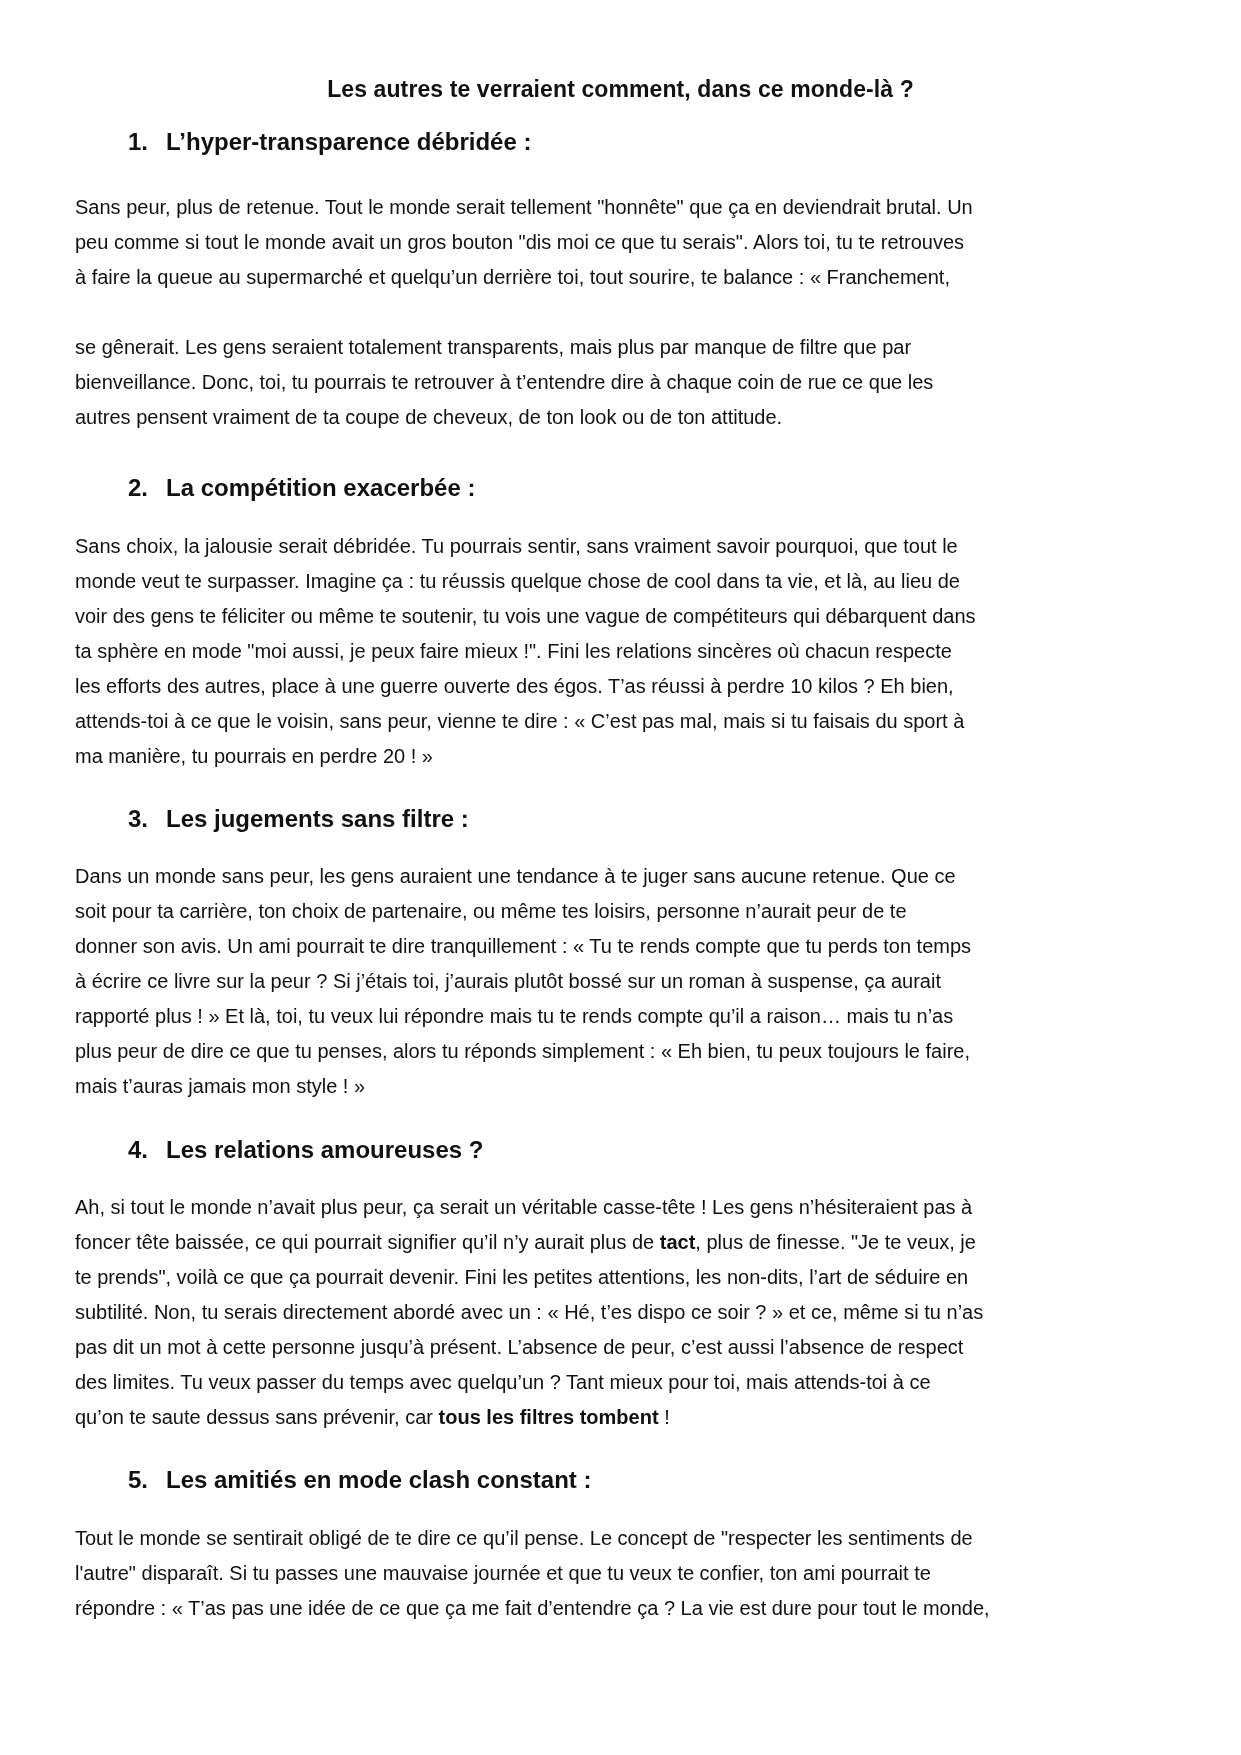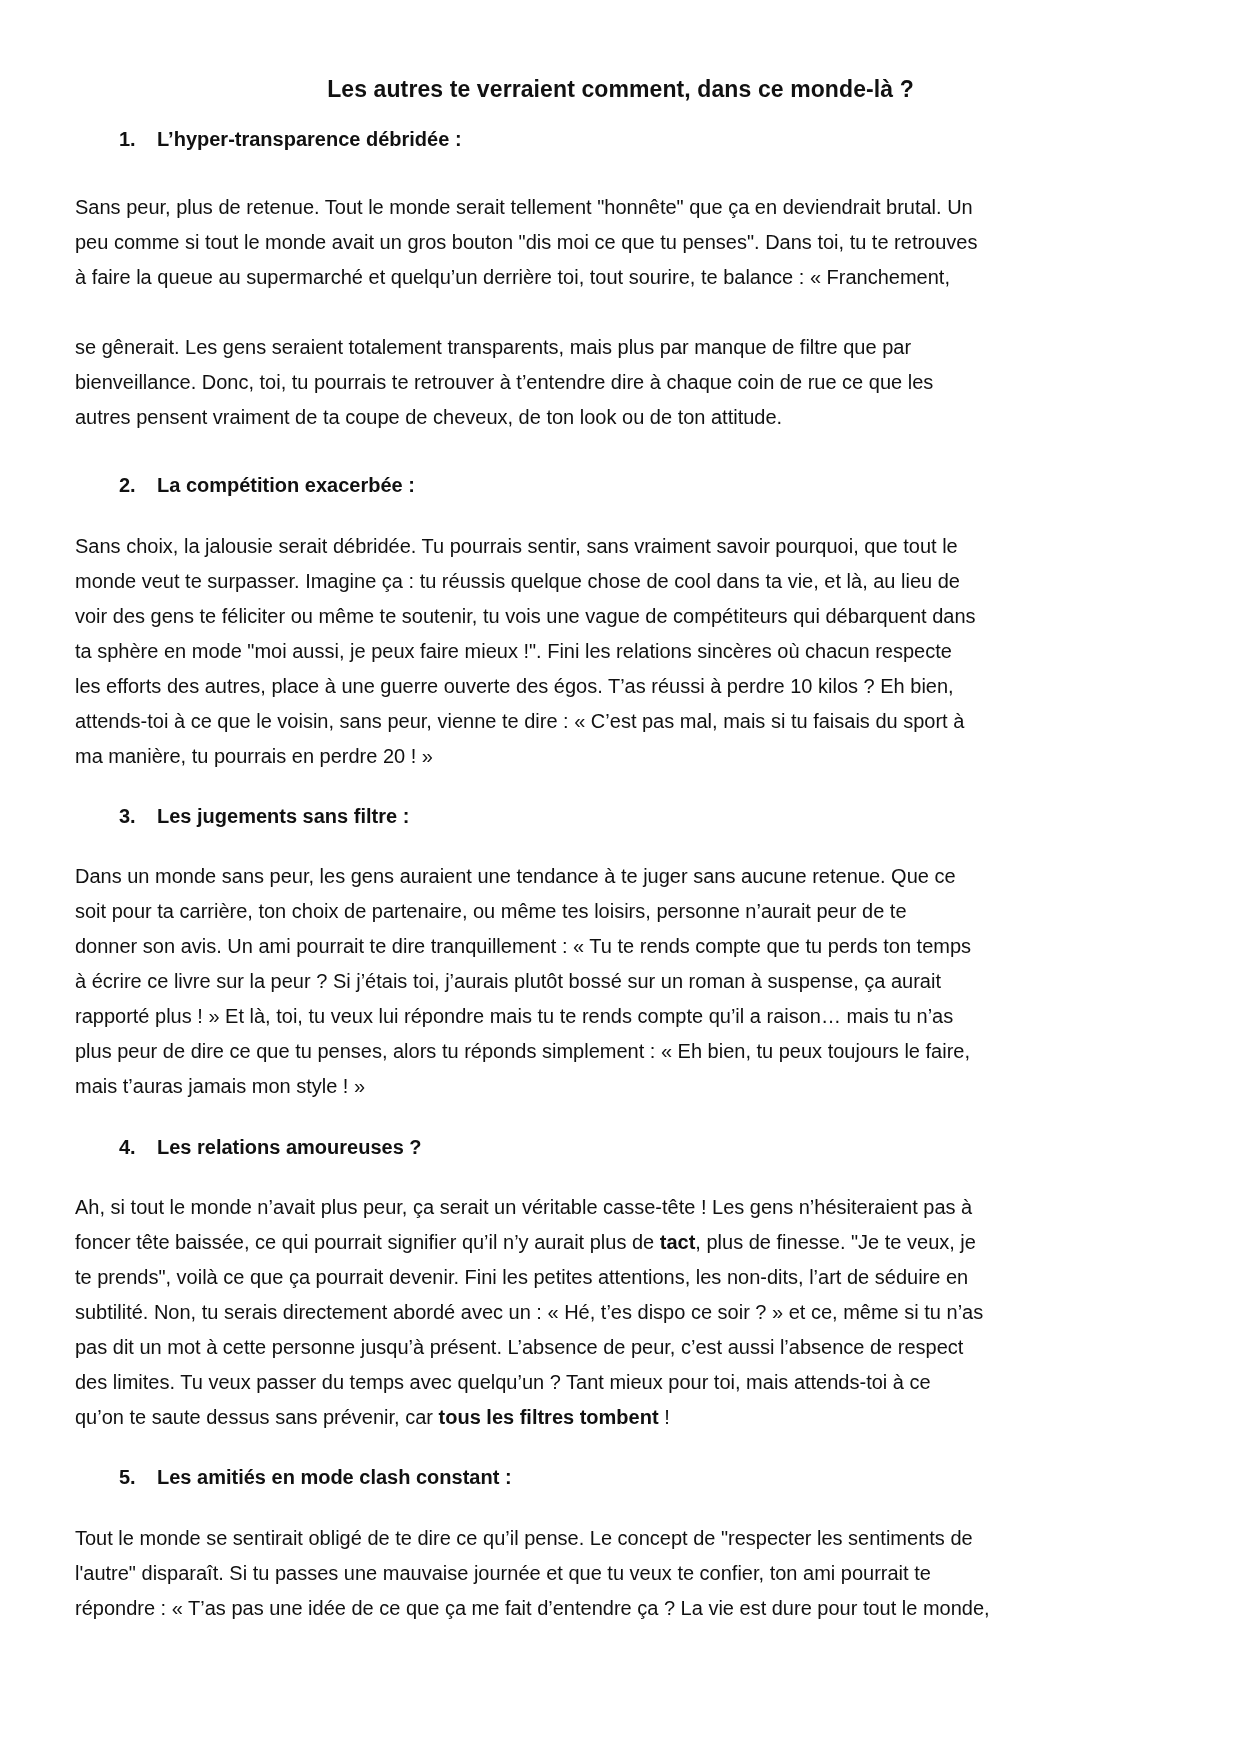--- a/index.html
+++ b/index.html
@@ -1,36 +1,36 @@
 <!DOCTYPE html>
 <html><head>
 <meta charset="utf-8">
 <style>
   html, body { margin: 0; padding: 0; background: #ffffff; }
   body { width: 1241px; height: 1755px; position: relative; overflow: hidden;
          font-family: "Liberation Sans", sans-serif; color: #111111; }
   .page { position: absolute; left: 0; top: 0; width: 1016px; height: 1755px; }
   .title { position: absolute; top: 76px; left: 0; width: 1241px; text-align: center;
            font-size: 23px; font-weight: bold; letter-spacing: 0.1px; }
-  .heading { position: absolute; left: 119px; font-size: 20px; font-weight: bold; white-space: nowrap; }
+  .heading { position: absolute; left: 128px; font-size: 24px; font-weight: bold; white-space: nowrap; }
   .heading .num { display: inline-block; width: 38px; }
   .line { position: absolute; left: 75px; font-size: 20px; white-space: nowrap; }
   .line b { font-weight: bold; }
 </style>
 </head>
 <body>
 
 <div class="page">
   <div class="title">Les autres te verraient comment, dans ce monde-là ?</div>
 
   <div class="heading" style="top:128px">
     <span class="num">1.</span><span>L’hyper-transparence débridée :</span>
   </div>
   <div class="line" style="top:196px">Sans peur, plus de retenue. Tout le monde serait tellement "honnête" que ça en deviendrait brutal. Un</div>
-  <div class="line" style="top:231px">peu comme si tout le monde avait un gros bouton "dis moi ce que tu penses". Dans toi, tu te retrouves</div>
+  <div class="line" style="top:231px">peu comme si tout le monde avait un gros bouton "dis moi ce que tu serais". Alors toi, tu te retrouves</div>
   <div class="line" style="top:266px">à faire la queue au supermarché et quelqu’un derrière toi, tout sourire, te balance : « Franchement,</div>
   <div class="line" style="top:336px">se gênerait. Les gens seraient totalement transparents, mais plus par manque de filtre que par</div>
   <div class="line" style="top:371px">bienveillance. Donc, toi, tu pourrais te retrouver à t’entendre dire à chaque coin de rue ce que les</div>
   <div class="line" style="top:406px">autres pensent vraiment de ta coupe de cheveux, de ton look ou de ton attitude.</div>
 
   <div class="heading" style="top:474px">
     <span class="num">2.</span><span>La compétition exacerbée :</span>
   </div>
   <div class="line" style="top:535px">Sans choix, la jalousie serait débridée. Tu pourrais sentir, sans vraiment savoir pourquoi, que tout le</div>
   <div class="line" style="top:570px">monde veut te surpasser. Imagine ça : tu réussis quelque chose de cool dans ta vie, et là, au lieu de</div>

